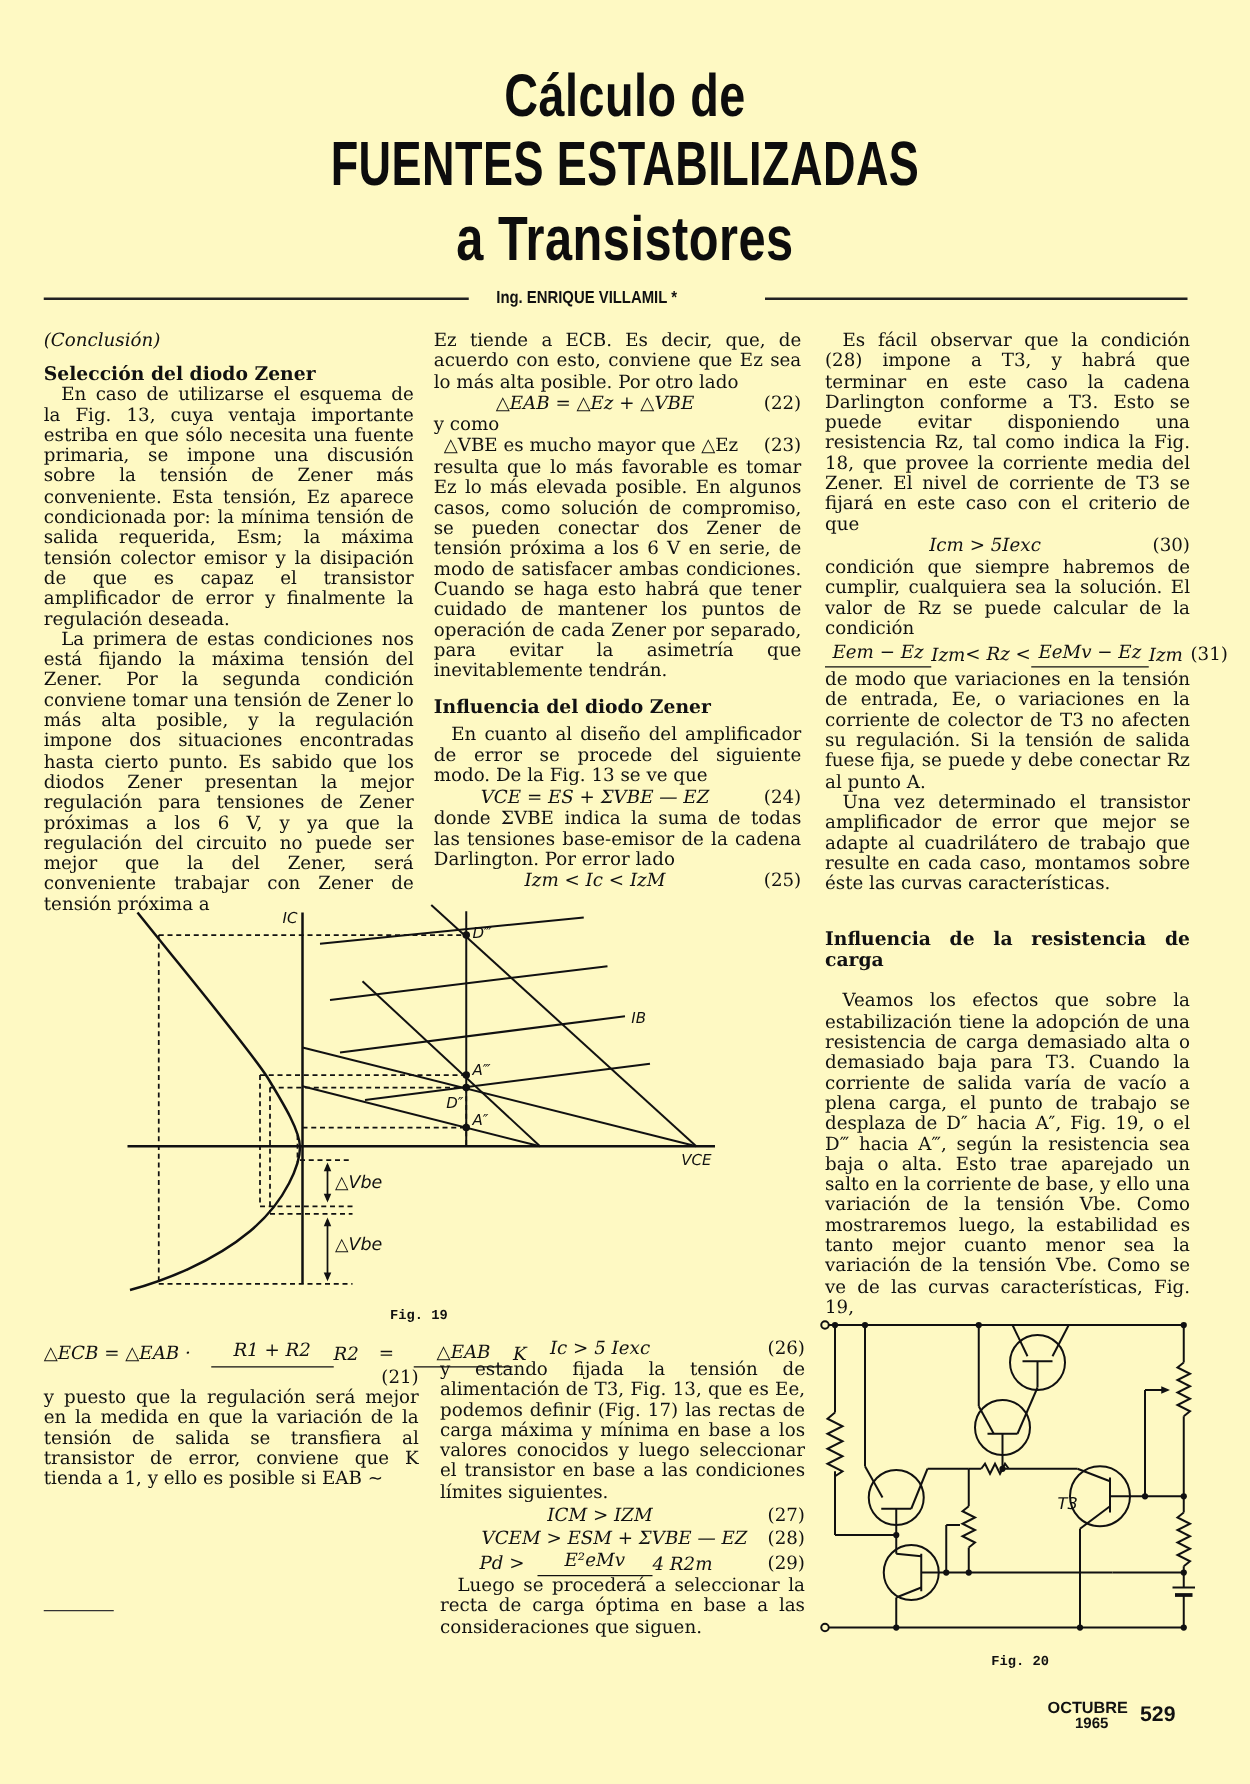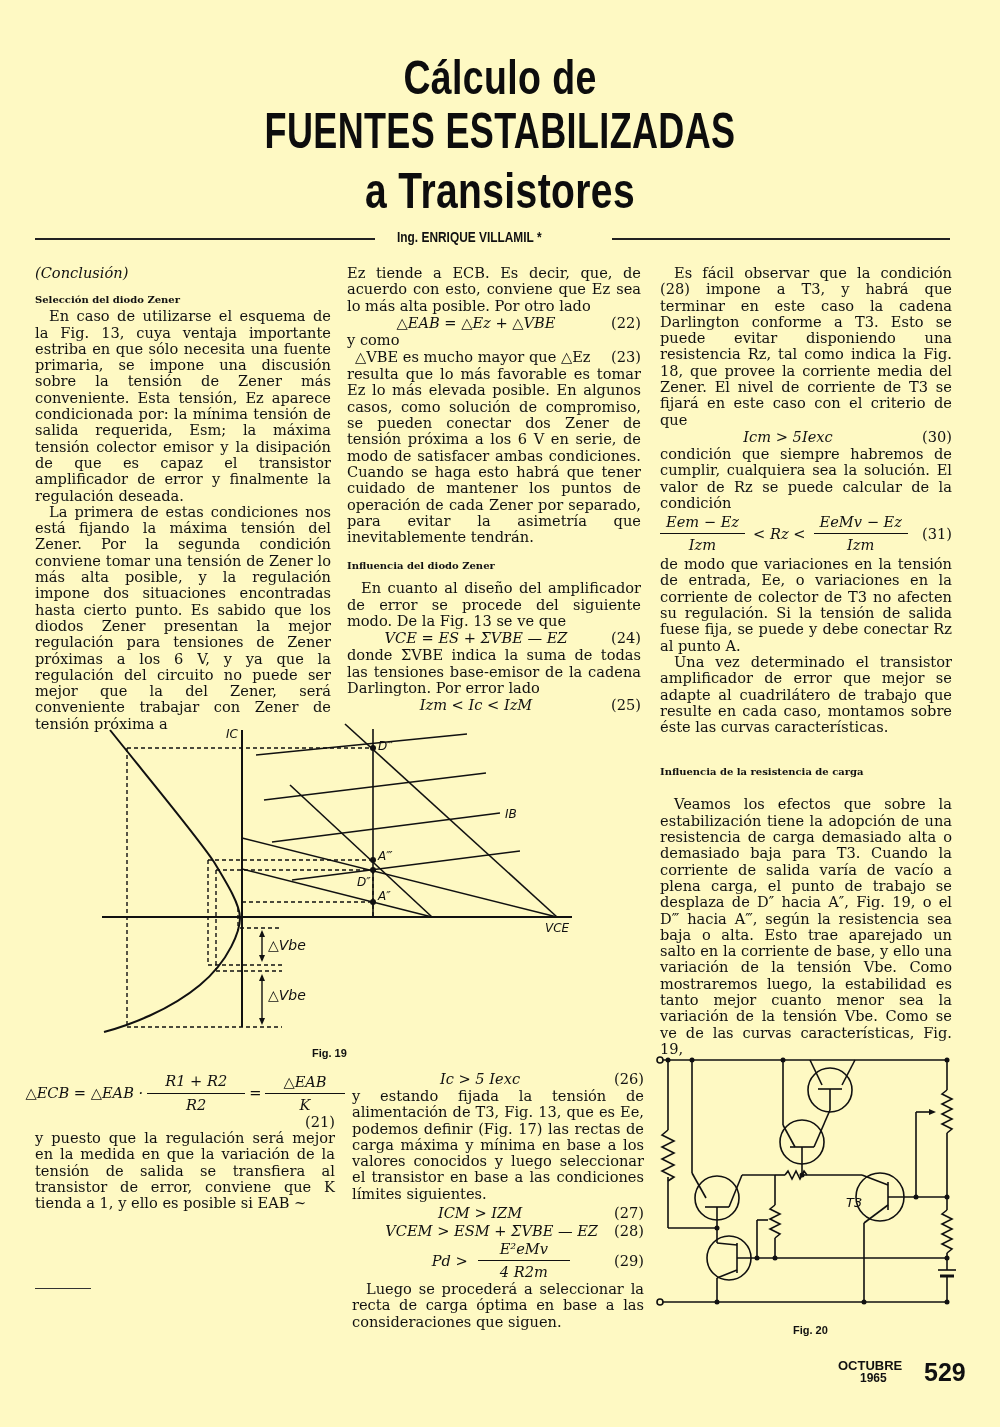--- a/index.html
+++ b/index.html
@@ -11,36 +11,36 @@
   .t2 { top: 104px; font-size: 50px; line-height: 54px; transform: scaleX(0.72); }
   .t3 { top: 164px; font-size: 50px; line-height: 54px; }
   .byline { position: absolute; top: 229px; left: 0; width: 1000px; display: flex; align-items: center; }
   .byline .rule { height: 2px; background: #222; }
   .byline .r1 { position: absolute; left: 35px; width: 340px; top: 9px; }
   .byline .r2 { position: absolute; left: 612px; width: 338px; top: 9px; }
   .byline .name { position: absolute; left: 397px; top: 0; font-family: "Liberation Sans", sans-serif; font-weight: bold; font-size: 14px; transform: scaleX(0.85); transform-origin: 0 0; white-space: nowrap; }
   .col { position: absolute; font-size: 14.6px; line-height: 16.3px; text-align: justify; }
   .col p { text-indent: 14px; margin: 0; }
   .col p.noind { text-indent: 0; }
-  .col h3 { font-size: 10px; font-weight: bold; margin: 0; line-height: 17px; }
+  .col h3 { font-size: 15px; font-weight: bold; margin: 0; line-height: 17px; }
   .italic { font-style: italic; }
   .eq { display: flex; justify-content: space-between; align-items: center; white-space: nowrap; line-height: 18px; }
   .eq .ex { flex: 1; text-align: center; font-style: italic; }
   .eq .num { min-width: 36px; text-align: right; font-style: normal; }
-  .frac { display: inline-flex; flex-direction: column; align-items: center; vertical-align: middle; font-style: italic; }
+  .frac { display: inline-flex; align-items: center; vertical-align: middle; font-style: italic; }
   .frac .n { border-bottom: 1.5px solid #111; padding: 0 6px 2px; }
   .frac .d { padding-top: 2px; }
   .gap { height: 14px; }
-  .caption { position: absolute; font-family: Liberation Sans, sans-serif; font-weight: bold; font-size: 11px; }
+  .caption { position: absolute; font-family: Liberation Mono, monospace; font-weight: bold; font-size: 11px; }
   .footrule { position: absolute; left: 35px; top: 1288px; width: 56px; height: 1px; background: #333; }
   .footnote { position: absolute; left: 35px; top: 1299px; width: 300px; font-size: 11.5px; line-height: 12.5px; text-align: justify; }
   .folio { position: absolute; left: 838px; top: 1360px; font-family: "Liberation Sans", sans-serif; font-weight: bold; }
   .folio .month { position: absolute; left: 0; top: 0; font-size: 13px; line-height: 12px; }
   .folio .year { position: absolute; left: 22px; top: 12px; font-size: 12px; line-height: 12px; }
-  .folio .pg { position: absolute; left: 86px; top: -2px; font-size: 25px; line-height: 28px; }
+  .folio .pg { position: absolute; left: 74px; top: -2px; font-size: 17px; line-height: 28px; }
   svg { position: absolute; overflow: visible; }
   .fig-label { font-family: "DejaVu Sans", sans-serif; font-style: italic; font-size: 12px; fill: #111; }
 </style>
 </head>
 <body>
 
 <div class="page">
 
   <div class="title t1">Cálculo de</div>
   <div class="title t2">FUENTES ESTABILIZADAS</div>
@@ -173,21 +173,21 @@
     <text class="fig-label" x="378" y="750">D‴</text>
     <text class="fig-label" x="378" y="860">A‴</text>
     <text class="fig-label" x="357" y="886">D″</text>
     <text class="fig-label" x="378" y="900">A″</text>
     <text class="fig-label" x="268" y="950" style="font-size:14px">△Vbe</text>
     <text class="fig-label" x="268" y="1000" style="font-size:14px">△Vbe</text>
   </svg>
   <div class="caption" style="left:312px; top:1047px;">Fig. 19</div>
 
   <div class="col" style="left:35px; top:1070px; width:300px;">
-    <div class="eq" style="margin-top:2px; justify-content:center; gap:4px">
+    <div class="eq" style="margin-top:2px; justify-content:space-between; gap:16px">
       <span style="font-style:italic">△ECB = △EAB ·</span>
       <span class="frac">
         <span class="n" style="padding:0 18px 3px">R1 + R2</span>
         <span class="d">R2</span>
       </span>
       <span>=</span>
       <span class="frac">
         <span class="n" style="padding:0 18px 2px">△EAB</span>
         <span class="d">K</span>
       </span>

